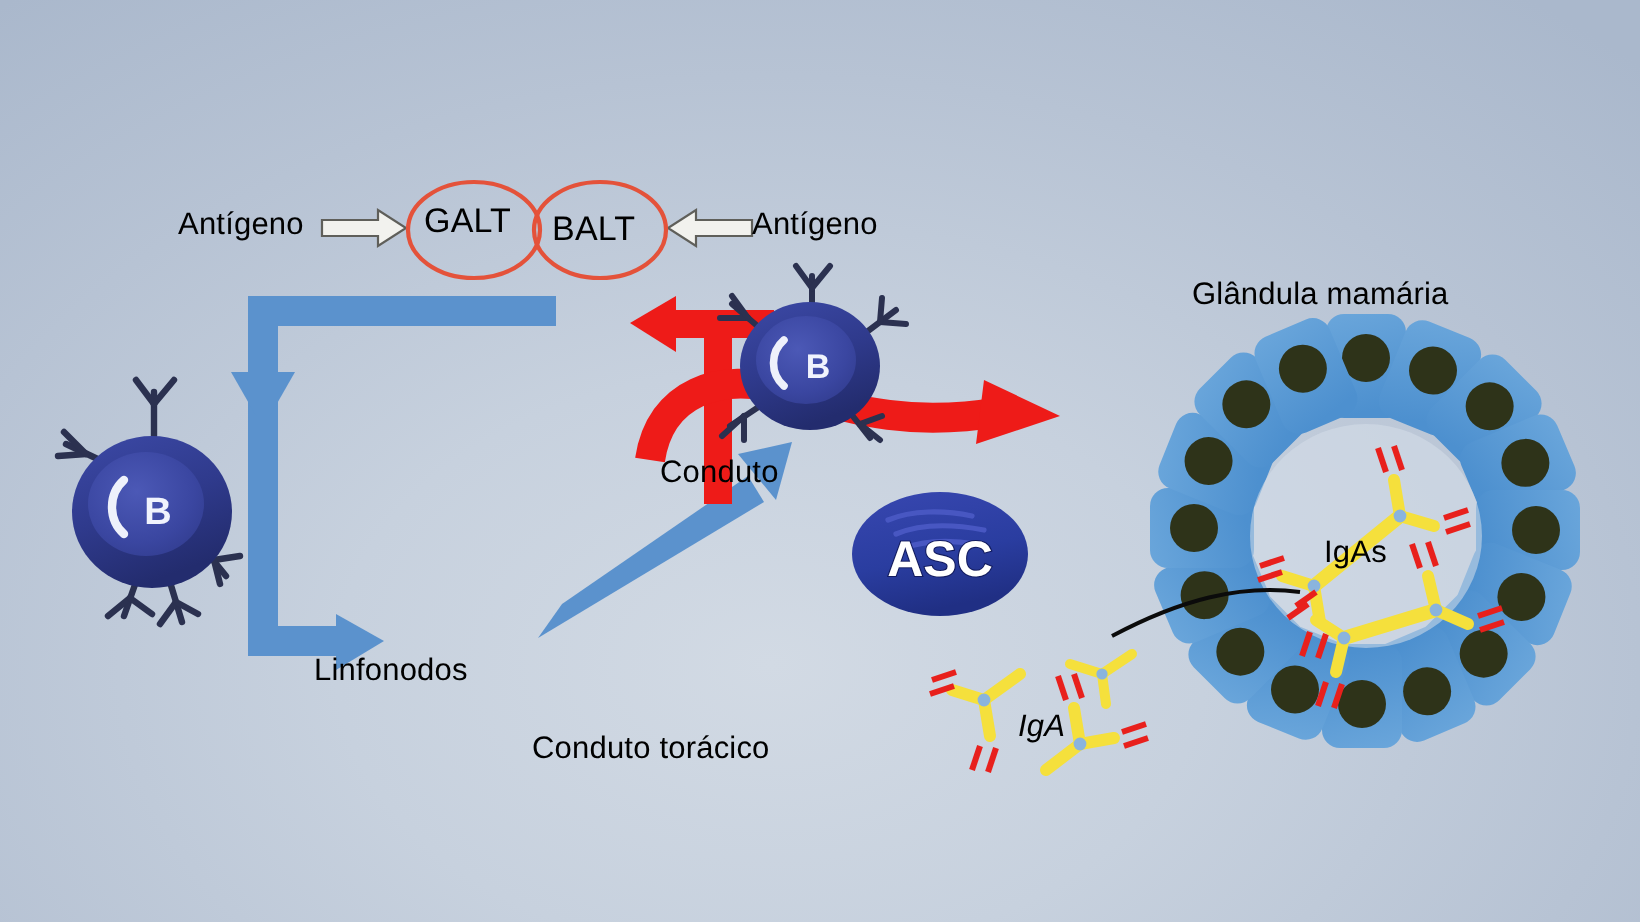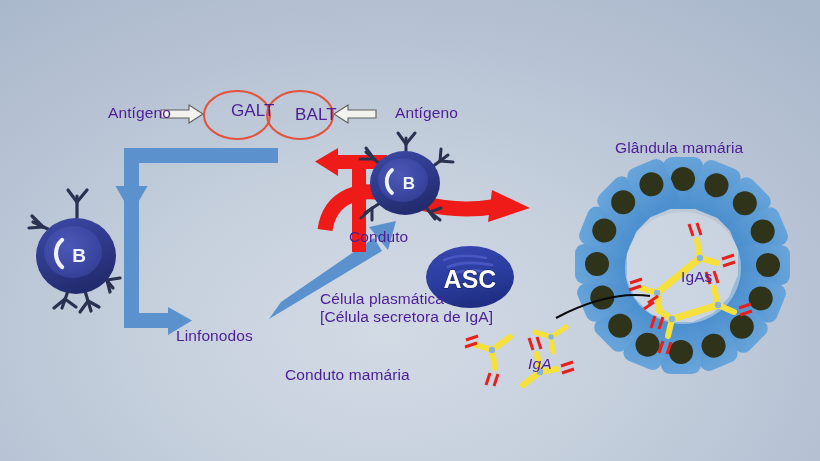--- a/index.html
+++ b/index.html
@@ -9,22 +9,22 @@
     background:#b4c1d2;
   }
   #stage{position:relative;width:820px;height:461px;overflow:hidden;}
   #bg{
     position:absolute;left:0;top:0;width:820px;height:461px;
     background:
       radial-gradient(ellipse 620px 420px at 47% 72%, #d2dae4 0%, #c7d1de 35%, #b7c3d4 70%, #aab8cc 100%);
   }
   .svgl{position:absolute;left:0;top:0;width:820px;height:461px;}
   .lbl{
-    position:absolute;color:#4c1d95;font-size:15.5px;line-height:1.18;
-    white-space:pre;letter-spacing:.1px;margin-left:19px;
+    position:absolute;color:#000000;font-size:15.5px;line-height:1.18;
+    white-space:pre;letter-spacing:.1px;
   }
 </style>
 </head>
 <body>
 
 <div id="stage">
 
   <div id="bg"></div>
 
   <svg class="svgl" viewBox="0 0 820 461">
@@ -326,24 +326,22 @@
 
   <div class="lbl" style="left:212px;top:101px;font-size:17px;text-align:center;">GALT</div>
 
   <div class="lbl" style="left:276px;top:105px;font-size:17px;">BALT</div>
 
 
   <div class="lbl" style="left:157px;top:327px;">Linfonodos</div>
 
   <div class="lbl" style="left:330px;top:228px;">Conduto</div>
 
-  <div class="lbl" style="left:266px;top:366px;">Conduto mamária</div>
-
-  <div class="lbl" style="left:301px;top:290px;">Célula plasmática
-[Célula secretora de IgA]</div>
+  <div class="lbl" style="left:266px;top:366px;">Conduto torácico</div>
+
 
   <div class="lbl" style="left:509px;top:355px;font-style:italic;">IgA</div>
 
   <div class="lbl" style="left:662px;top:268px;">IgAs</div>
 
   <div class="lbl" style="left:596px;top:139px;text-align:right;">Glândula mamária</div>
 
 </div>
 
 </body></html>

